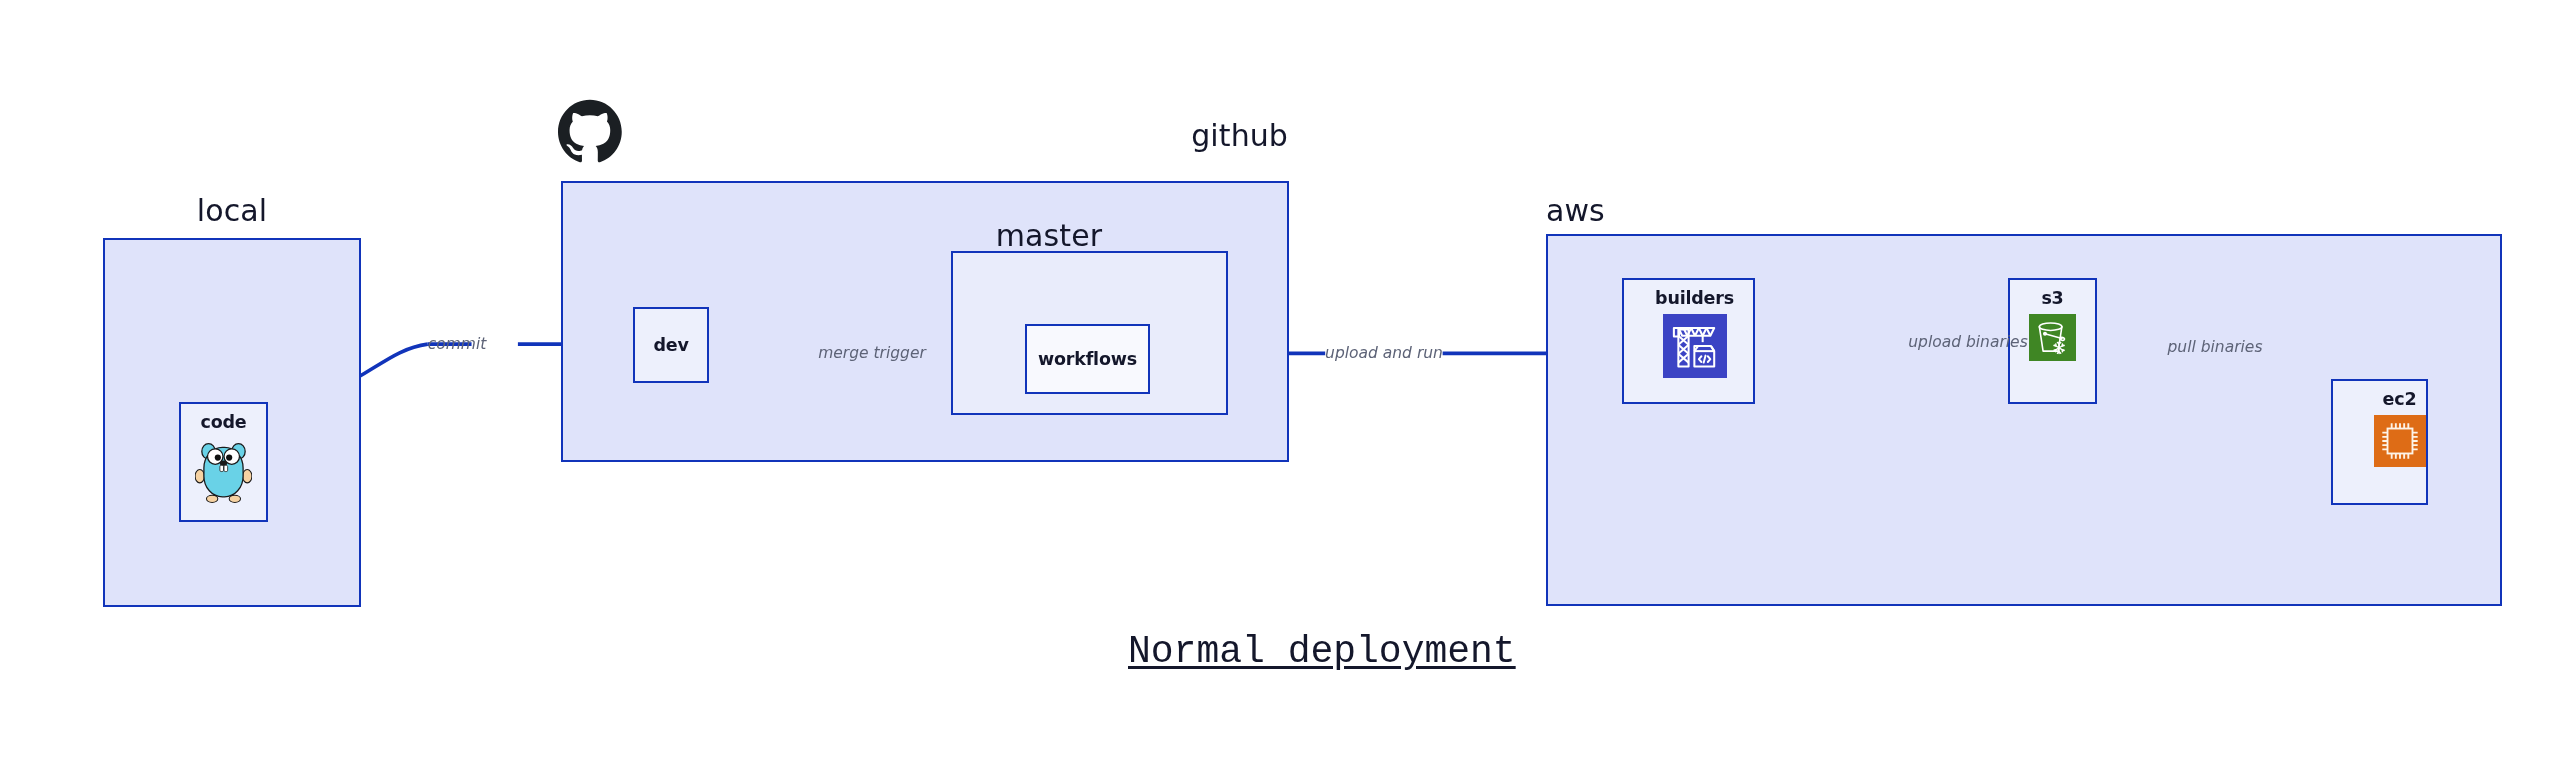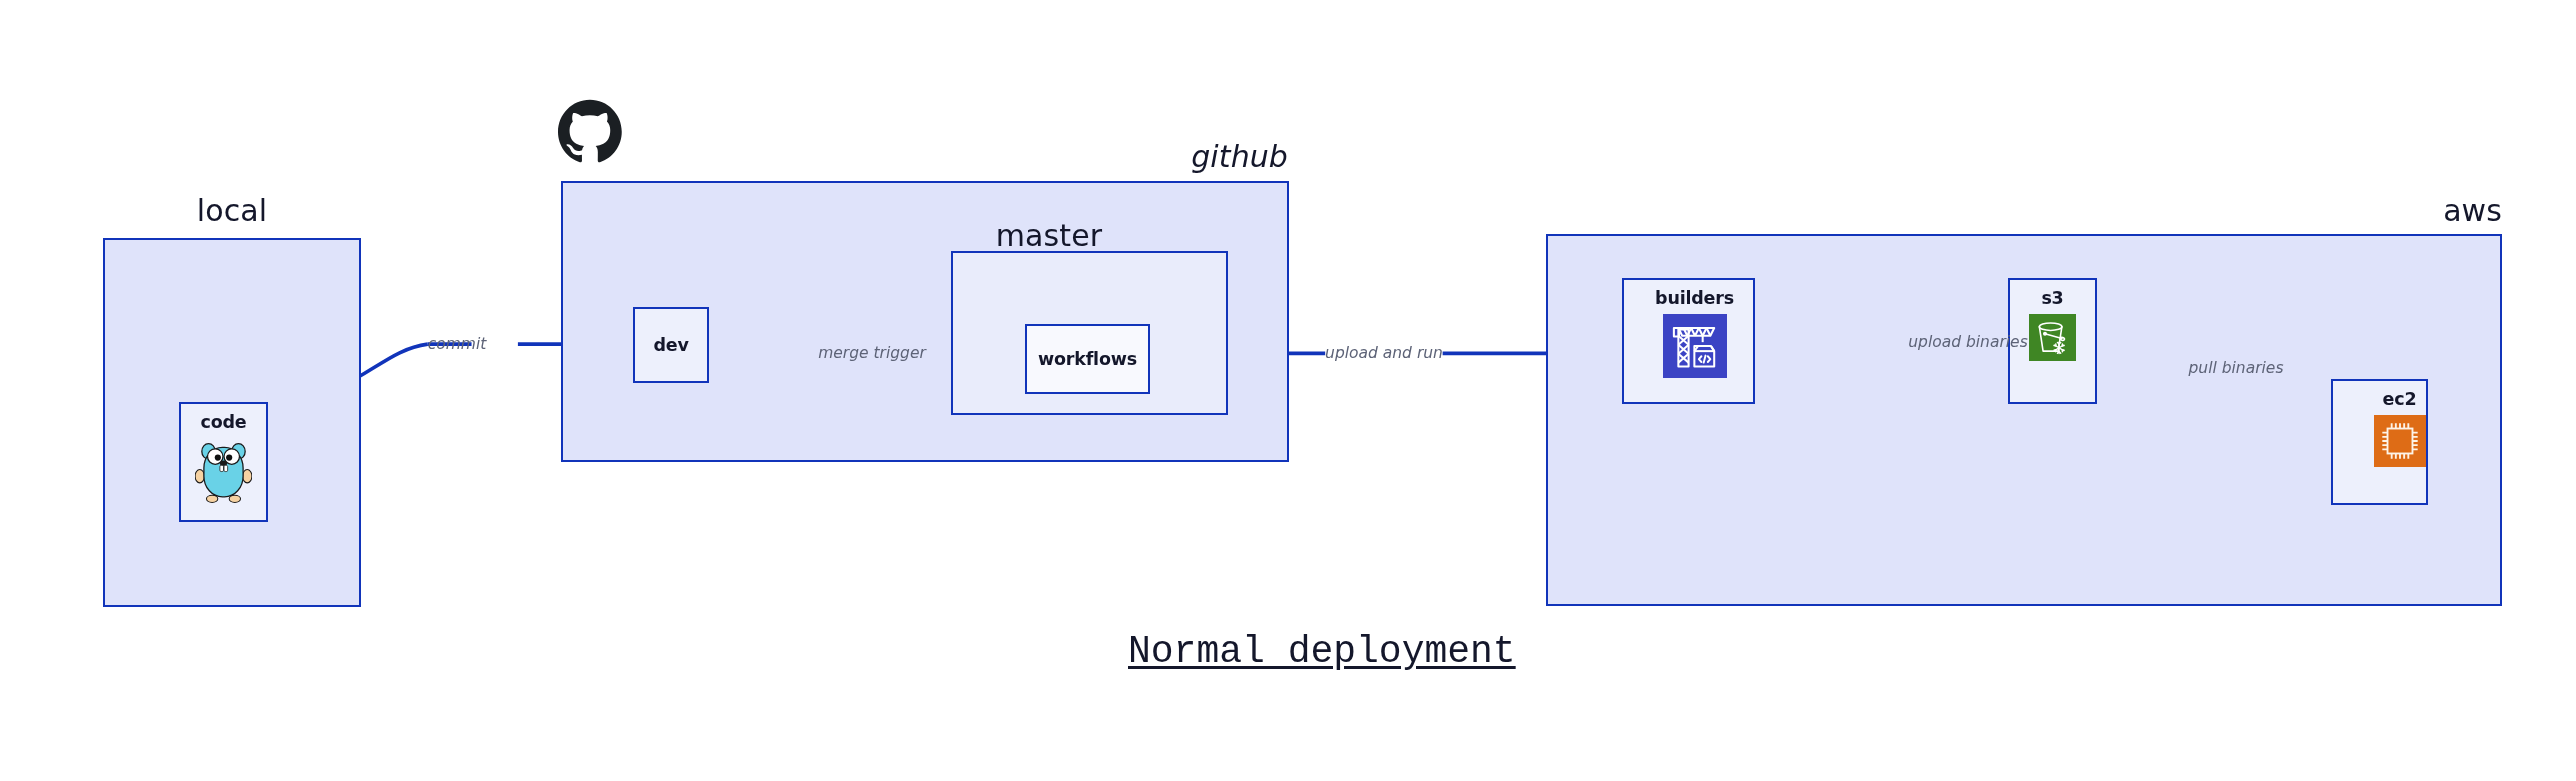--- a/index.html
+++ b/index.html
@@ -170,35 +170,35 @@
       </svg>
     </span>
   </div>
 
   <span class="gh-logo" style="left:558px; top:99px;">
     <svg width="64" height="64" viewBox="0 0 98 96" xmlns="http://www.w3.org/2000/svg">
       <path fill="#1b1f23" fill-rule="evenodd" clip-rule="evenodd" d="M48.854 0C21.839 0 0 22 0 49.217c0 21.756 13.993 40.172 33.405 46.69 2.427.49 3.316-1.059 3.316-2.362 0-1.141-.08-5.052-.08-9.127-13.59 2.934-16.42-5.867-16.42-5.867-2.184-5.704-5.42-7.17-5.42-7.17-4.448-3.015.324-3.015.324-3.015 4.934.326 7.523 5.052 7.523 5.052 4.367 7.496 11.404 5.378 14.235 4.074.404-3.178 1.699-5.378 3.074-6.6-10.839-1.141-22.243-5.378-22.243-24.283 0-5.378 1.94-9.778 5.014-13.2-.485-1.222-2.184-6.275.486-13.038 0 0 4.125-1.304 13.426 5.052a46.97 46.97 0 0 1 12.214-1.63c4.125 0 8.33.571 12.213 1.63 9.302-6.356 13.427-5.052 13.427-5.052 2.67 6.763.97 11.816.485 13.038 3.155 3.422 5.015 7.822 5.015 13.2 0 18.905-11.404 23.06-22.324 24.283 1.78 1.548 3.316 4.481 3.316 9.126 0 6.6-.08 11.897-.08 13.526 0 1.304.89 2.853 3.316 2.364 19.412-6.52 33.405-24.935 33.405-46.691C97.707 22 75.788 0 48.854 0z"></path>
     </svg>
   </span>
 
-  <div class="group-label" style="left:876px; top:139px; width:412px; text-align:right;font-style:italic;">github</div>
+  <div class="group-label" style="left:876px; top:118px; width:412px; text-align:right;">github</div>
   <div class="group" style="left:561px; top:181px; width:728px; height:281px;"></div>
 
   <div class="node" style="left:633px; top:307px; width:76px; height:76px; justify-content:center;">
     <span class="node-label" style="margin-top:0;">dev</span>
   </div>
 
   <div class="group-label" style="left:951px; top:218px; width:196px; text-align:center;">master</div>
   <div class="group inner" style="left:951px; top:251px; width:277px; height:164px;"></div>
 
   <div class="node" style="left:1025px; top:324px; width:125px; height:70px; justify-content:center; background:#f8f9fe;">
     <span class="node-label" style="margin-top:0;">workflows</span>
   </div>
 
-  <div class="group-label" style="left:1546px; top:193px; width:956px; text-align:right;">aws</div>
+  <div class="group-label" style="left:1546px; top:193px; width:956px; text-align:left;">aws</div>
   <div class="group" style="left:1546px; top:234px; width:956px; height:372px;"></div>
 
   <div class="node" style="left:1622px; top:278px; width:133px; height:126px;padding-left:12px;">
     <span class="node-label">builders</span>
     <span class="node-icon">
       <svg width="64" height="64" viewBox="0 0 100 100" xmlns="http://www.w3.org/2000/svg">
         <rect width="100" height="100" fill="#3b43c4"></rect>
         <g fill="none" stroke="#ffffff" stroke-width="3.2" stroke-linejoin="round">
 
           <rect x="24" y="24" width="16" height="58"></rect>
@@ -272,18 +272,18 @@
           <path d="M74 34 L84 34 M74 42 L84 42 M74 50 L84 50 M74 58 L84 58 M74 66 L84 66"></path>
         </g>
       </svg>
     </span>
   </div>
 
   <span class="edge-label" style="left:457px; top:344px;">commit</span>
   <span class="edge-label" style="left:872px; top:353px;">merge trigger</span>
   <span class="edge-label" style="left:1384px; top:353px;font-style:italic;">upload and run</span>
   <span class="edge-label" style="left:1968px; top:342px;">upload binaries</span>
-  <span class="edge-label" style="left:2215px; top:368px;margin-left:21px;">pull binaries</span>
+  <span class="edge-label" style="left:2215px; top:347px;">pull binaries</span>
 
   <div class="diagram-title" style="left:1128px; top:630px;">Normal deployment</div>
 
 </div>
 
 
 </body></html>

